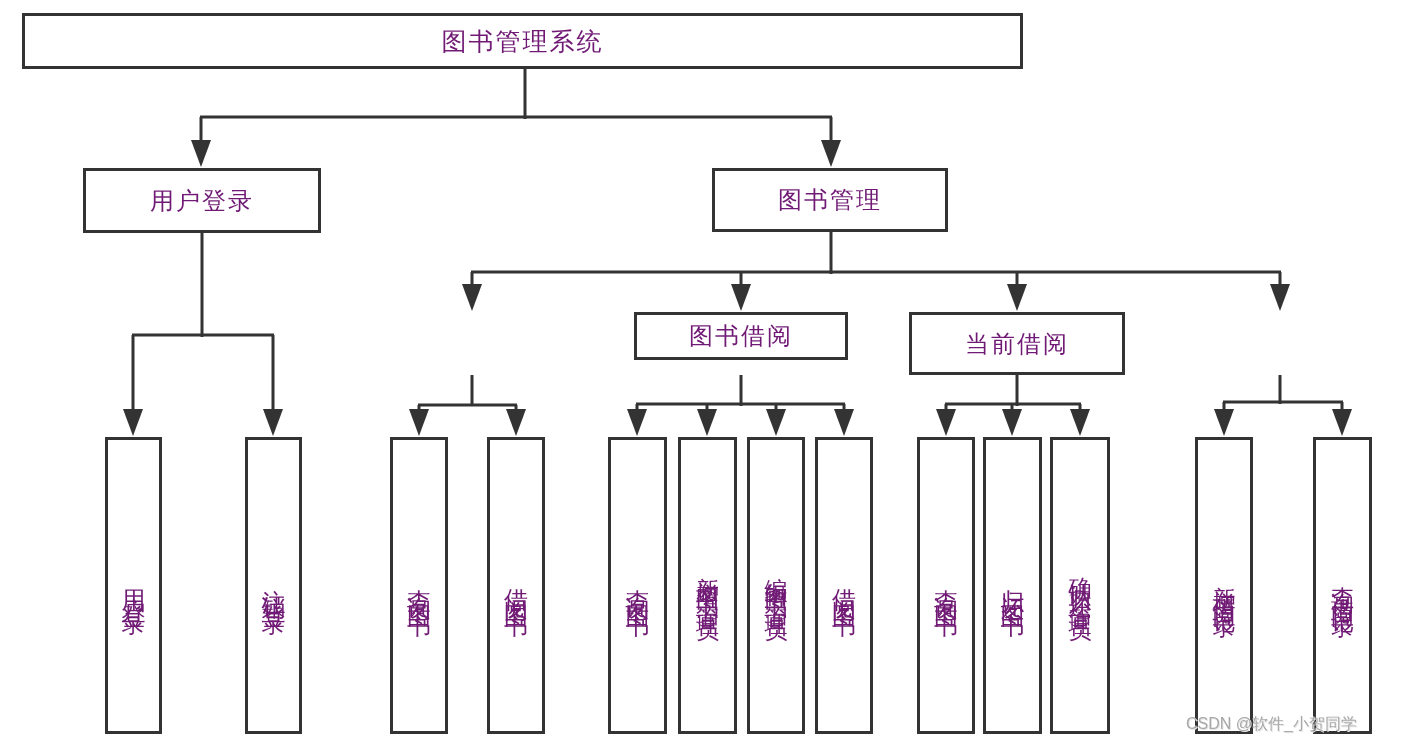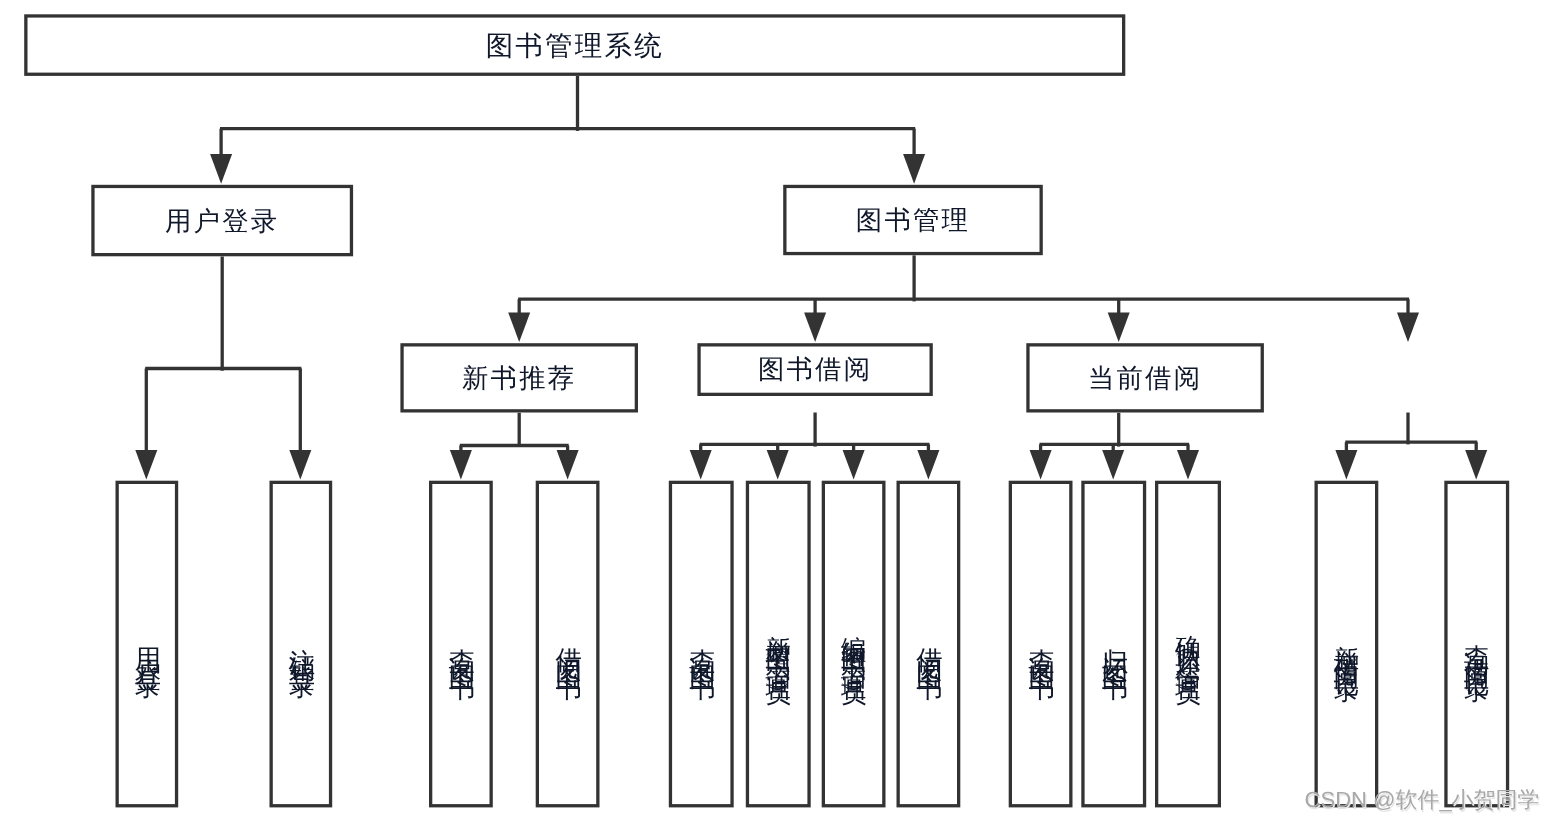--- a/index.html
+++ b/index.html
@@ -17,42 +17,42 @@
     width: 1405px; height: 747px;
   }
   .box {
     position: absolute;
     box-sizing: border-box;
     background: #ffffff;
     border: 3px solid #333333;
     display: flex;
     align-items: center;
     justify-content: center;
-    color: #0f172a;
+    color: #701a75;
   }
   .h-label {
     font-size: 24px;
     letter-spacing: 2px;
     white-space: nowrap;
   }
   .root-label { font-size: 25px; }
   .v-label {
     writing-mode: vertical-rl;
     text-orientation: mixed;
     font-size: 24px;
     letter-spacing: 8px;
     line-height: 1;
     white-space: nowrap;
   }
   .v-label.long { font-size: 23px; letter-spacing: 6px; }
   #watermark {
     position: absolute;
     left: 1186px;
     top: 714px;
-    font-size: 20px;
+    font-size: 16px;
     color: #a8a8a8;
     white-space: nowrap;
     text-shadow: 1px 1px 0 #e6e6e6;
   }
 </style>
 </head>
 <body>
 
 <div id="canvas">
 
@@ -126,27 +126,24 @@
     <span class="h-label root-label">图书管理系统</span>
   </div>
 
   <div class="box" style="left:83px; top:168px; width:238px; height:65px;">
     <span class="h-label">用户登录</span>
   </div>
   <div class="box" style="left:712px; top:168px; width:236px; height:64px;">
     <span class="h-label">图书管理</span>
   </div>
 
-  <div class="box" style="left:364px; top:312px; width:216px; height:63px;">
-    <span class="h-label">新书推荐</span>
-  </div>
   <div class="box" style="left:634px; top:312px; width:214px; height:48px;">
     <span class="h-label">图书借阅</span>
   </div>
-  <div class="box" style="left:909px; top:312px; width:216px; height:63px;margin-left:24px;">
+  <div class="box" style="left:909px; top:312px; width:216px; height:63px;">
     <span class="h-label">当前借阅</span>
   </div>
 
   <div class="box" style="left:105px; top:437px; width:57px; height:297px;">
     <span class="v-label">用户登录</span>
   </div>
   <div class="box" style="left:245px; top:437px; width:57px; height:297px;">
     <span class="v-label">注销登录</span>
   </div>
 

